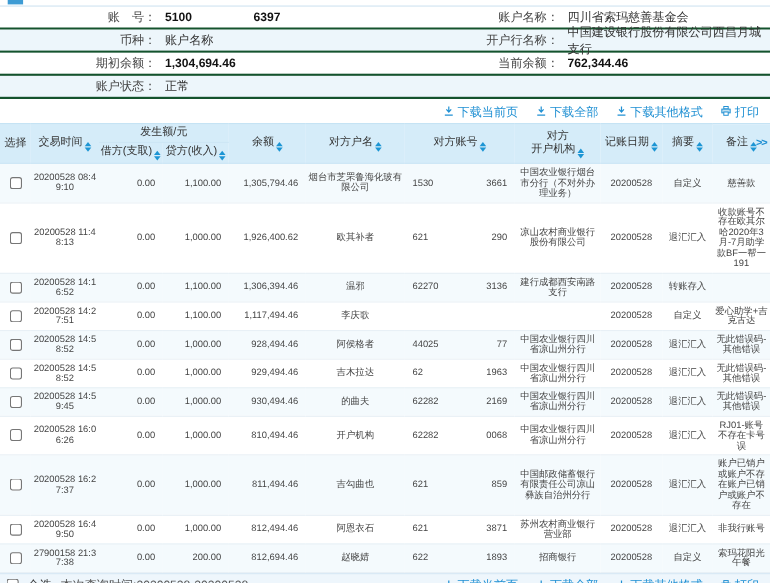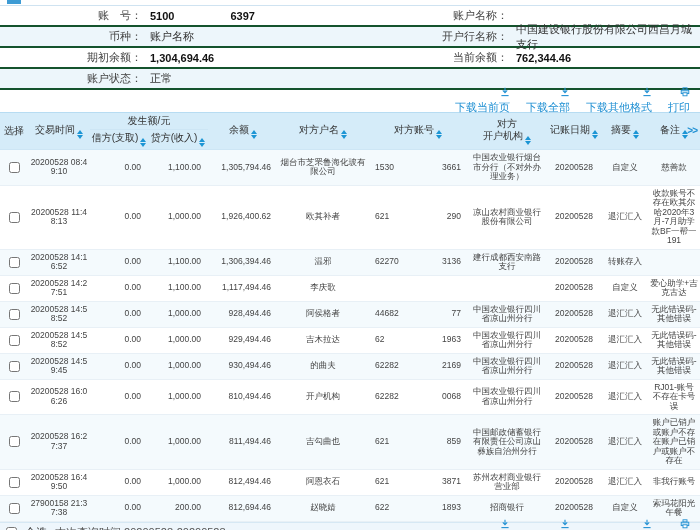--- a/index.html
+++ b/index.html
@@ -19,21 +19,21 @@
   .lbl{color:#444;text-align:right;white-space:nowrap;}
   .lbl-l{width:142px;}
   .val-l{width:268px;padding-left:8px;}
   .lbl-r{width:90px;}
   .val-r{flex:1;padding-left:8px;}
   .num{font-weight:bold;color:#111;}
   .acct-mask{display:inline-block;width:56px;}
 
   
   .toolbar{display:flex;justify-content:flex-end;align-items:center;gap:16px;height:22px;padding-right:10px;font-size:11px;}
-  .tlink{display:inline-flex;align-items:flex-end;gap:3px;color:#2090d3;cursor:pointer;white-space:nowrap;flex-direction:column;}
+  .tlink{display:inline-flex;align-items:center;gap:3px;color:#2090d3;cursor:pointer;white-space:nowrap;}
   .tlink svg{display:block;}
 
   
   table{width:700px;border-collapse:collapse;table-layout:fixed;}
   thead th{
     background:#d5ecf9;border-top:1px solid #b7dcf2;border-bottom:1px solid #cde6f5;
     font-weight:normal;font-size:10px;color:#333;padding:2px 0;text-align:center;vertical-align:middle;line-height:1.2;
   }
   thead tr.sub th{border-top:none;}
   .sort{display:inline-flex;flex-direction:column;align-items:center;gap:1px;margin-left:2px;vertical-align:-1px;}
@@ -66,20 +66,21 @@
 
 <div class="topstrip">
   <span class="tab"></span>
 </div>
 
 <div class="info">
   <div class="info-row">
     <span class="lbl lbl-l">账　号：</span>
     <span class="val-l num"><span>5100</span><span class="acct-mask"></span><span>6397</span></span>
     <span class="lbl lbl-r">账户名称：</span>
+    <span class="val-r">四川省索玛慈善基金会</span>
   </div>
   <div class="info-row alt">
     <span class="lbl lbl-l">币种：</span>
     <span class="val-l">账户名称</span>
     <span class="lbl lbl-r">开户行名称：</span>
     <span class="val-r">中国建设银行股份有限公司西昌月城支行</span>
   </div>
   <div class="info-row">
     <span class="lbl lbl-l">期初余额：</span>
     <span class="val-l num">1,304,694.46</span>
@@ -256,21 +257,21 @@
       </tr>
       <tr>
         <td class="c-sel"><input type="checkbox" style=""></td>
         <td class="c-time">20200528 14:58:52</td>
         <td class="c-num">0.00</td>
         <td class="c-num">1,000.00</td>
         <td class="c-num">928,494.46</td>
         <td class="c-name">阿侯格者</td>
         <td class="c-acct">
           <span class="acct-wrap">
-            <span>44682</span>
+            <span>44025</span>
             <span>77</span>
           </span>
         </td>
         <td class="c-bank">中国农业银行四川省凉山州分行</td>
         <td class="c-date">20200528</td>
         <td class="c-sum">退汇汇入</td>
         <td class="c-rem">无此错误码-其他错误</td>
       </tr>
       <tr>
         <td class="c-sel"><input type="checkbox" style=""></td>

